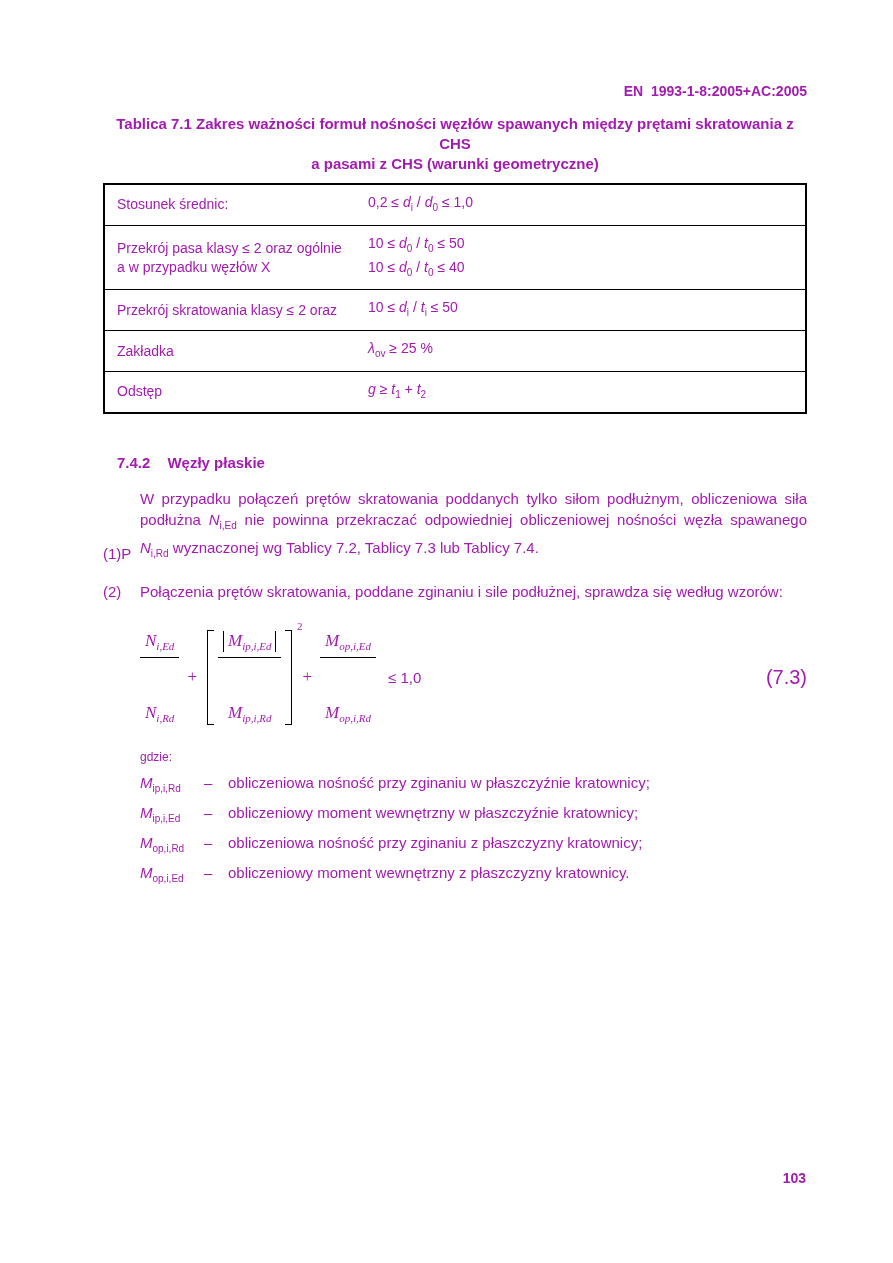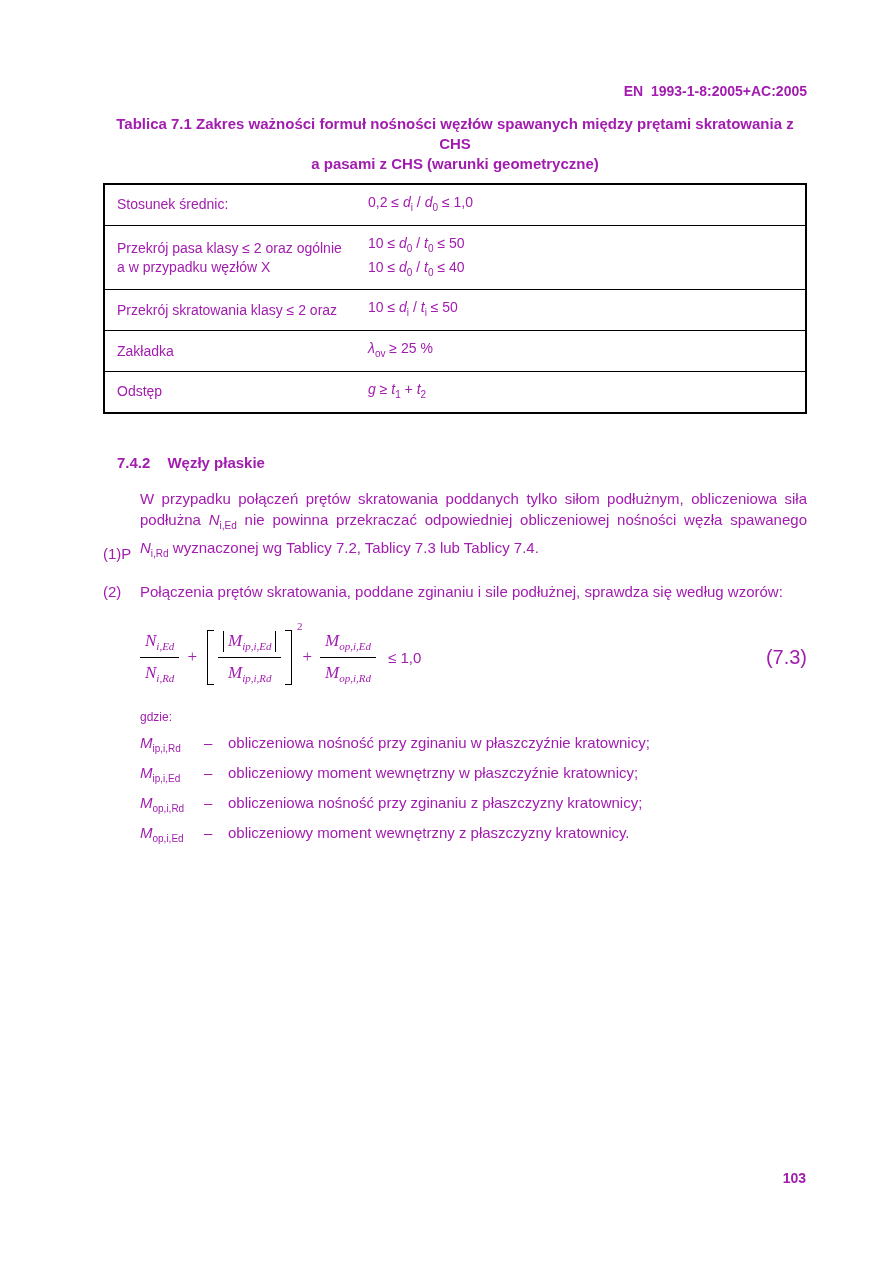--- a/index.html
+++ b/index.html
@@ -76,21 +76,21 @@
   }
   .eq sub { font-size: 11px; }
   .it { font-style: italic; }
   .frac {
     display: inline-flex;
     flex-direction: column;
     align-items: center;
     text-align: center;
   }
   .fn { border-bottom: 1px solid #000; padding: 1px 5px 5px; }
-  .fd { padding-top: 5px; }
+  .fd { padding-top: 5px; margin-top: 40px; }
   .op { margin: 0 8px; }
   .brkgrp {
     display: inline-flex;
     align-items: stretch;
     position: relative;
     margin: 0 2px;
     padding: 3px 0;
   }
   .brk { width: 7px; flex-shrink: 0; }
   .brk-l {

